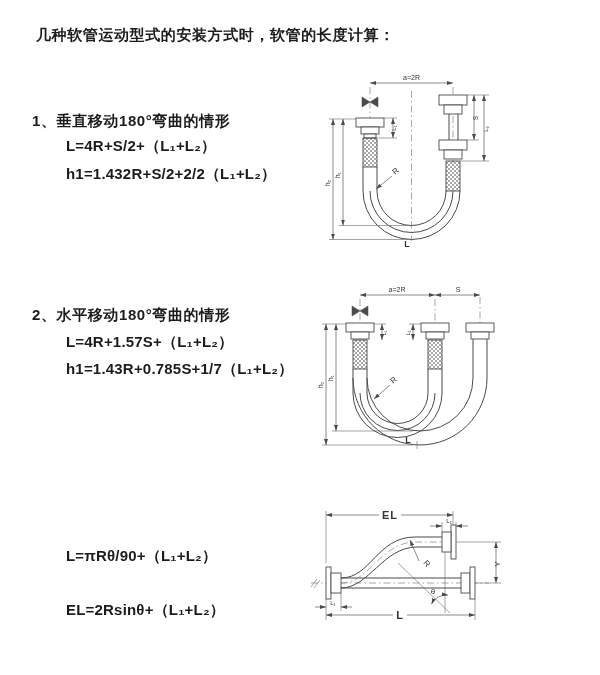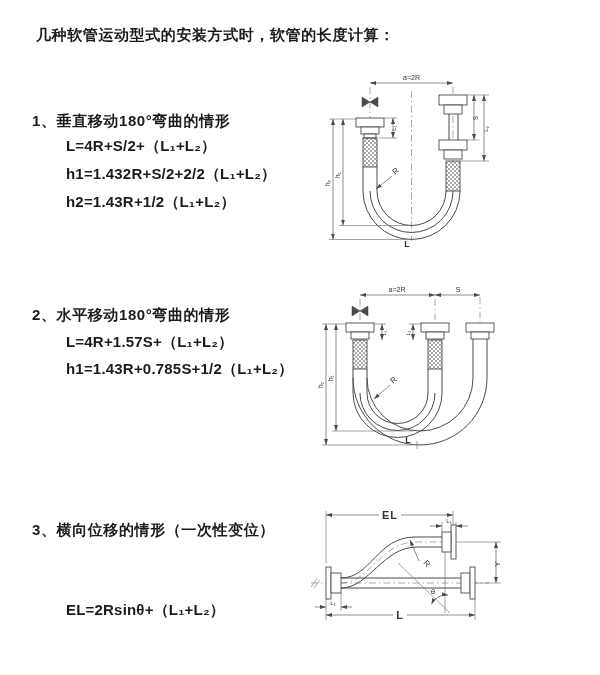--- a/index.html
+++ b/index.html
@@ -23,27 +23,26 @@
 </head>
 <body>
 
 <div class="page">
 
   <div class="title">几种软管运动型式的安装方式时，软管的长度计算：</div>
 
   <div class="sec-h" style="top:112px">1、垂直移动180°弯曲的情形</div>
   <div class="formula" style="top:137px">L=4R+S/2+（L₁+L₂）</div>
   <div class="formula" style="top:165px">h1=1.432R+S/2+2/2（L₁+L₂）</div>
-  <div class="formula" style="top:193px">h2=1.43R+1/2（L₁+L₂）</div>
 
   <div class="sec-h" style="top:306px">2、水平移动180°弯曲的情形</div>
   <div class="formula" style="top:333px">L=4R+1.57S+（L₁+L₂）</div>
-  <div class="formula" style="top:360px">h1=1.43R+0.785S+1/2（L₁+L₂）</div>
-
-  <div class="sec-h" style="top:521px">3、横向位移的情形（一次性变位）</div>
+  <div class="formula" style="top:360px">h1=1.43R+0.785S+1/7（L₁+L₂）</div>
+
+  <div class="formula" style="top:547px">L=πRθ/90+（L₁+L₂）</div>
   <div class="formula" style="top:601px">EL=2Rsinθ+（L₁+L₂）</div>
 
   <svg style="left:313px;top:73px" width="278" height="185" viewBox="0 0 278 185">
     <defs>
       <marker id="ae" markerWidth="7" markerHeight="5" refX="6" refY="2" orient="auto" markerUnits="userSpaceOnUse">
         <path d="M0,0 L6,2 L0,4 z" fill="#4a4a4a"></path>
       </marker>
       <marker id="as" markerWidth="7" markerHeight="5" refX="6" refY="2" orient="auto-start-reverse" markerUnits="userSpaceOnUse">
         <path d="M0,0 L6,2 L0,4 z" fill="#4a4a4a"></path>
       </marker>

